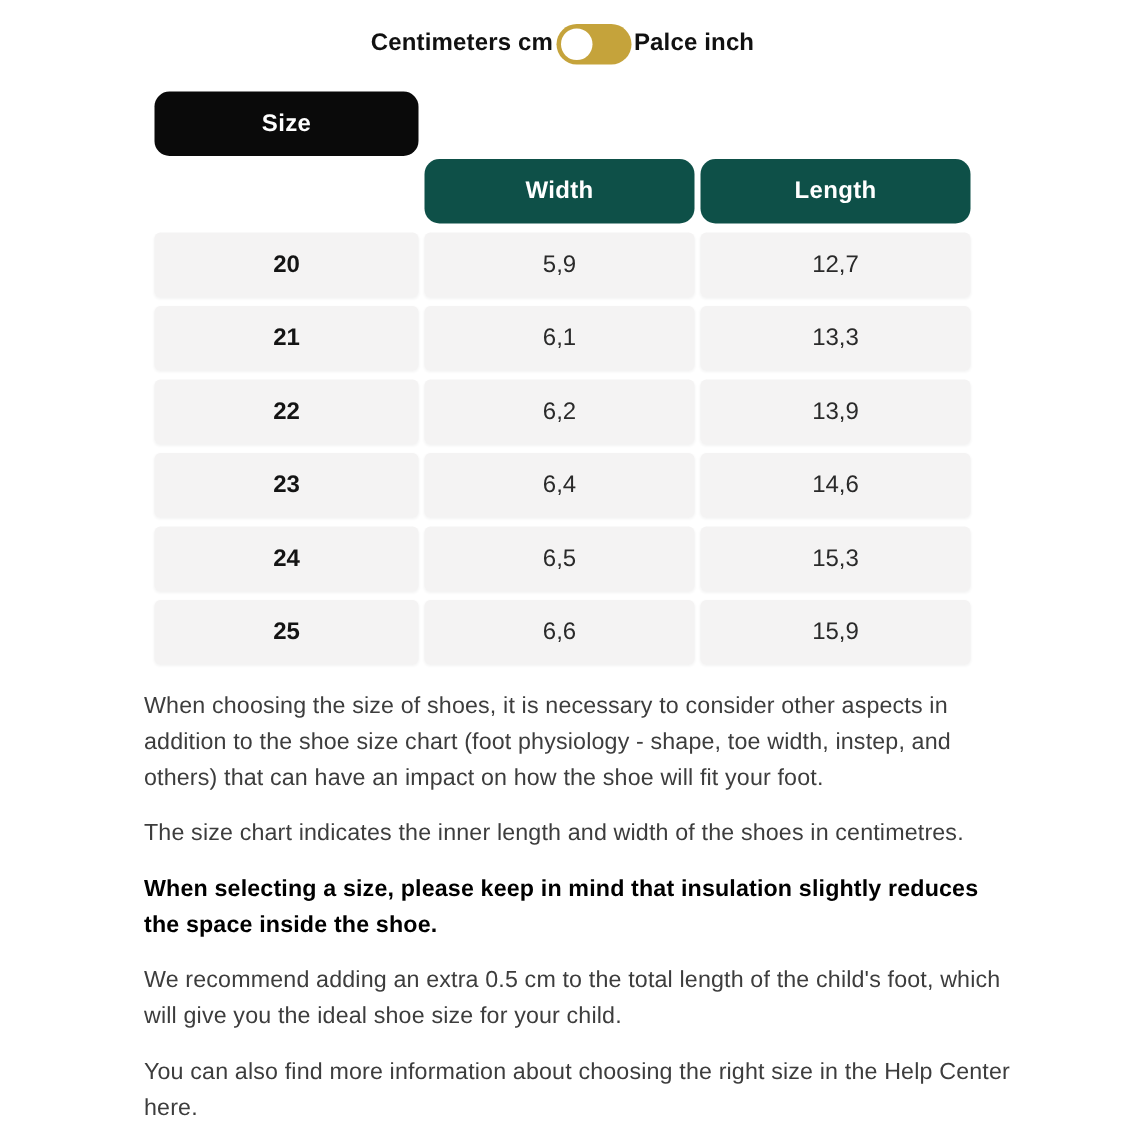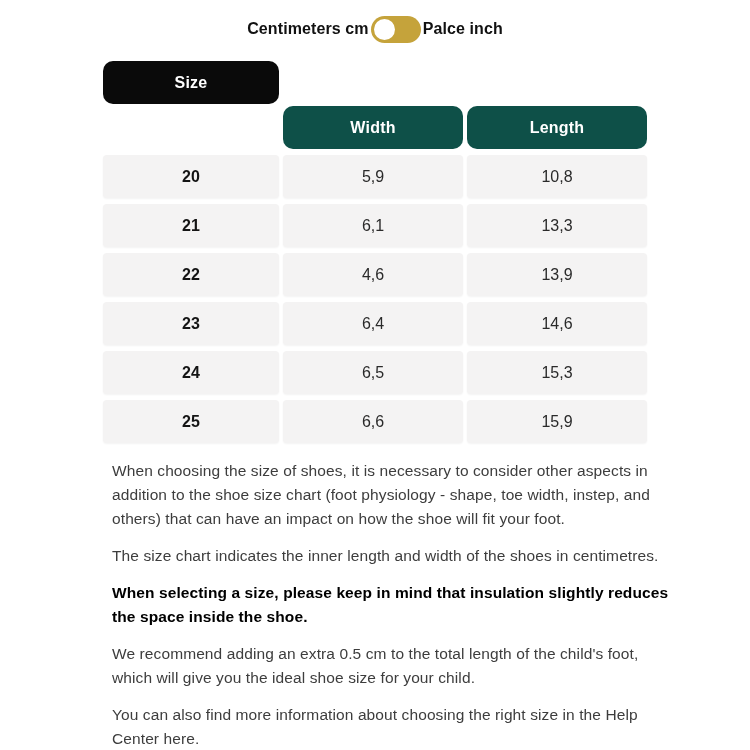--- a/index.html
+++ b/index.html
@@ -83,21 +83,20 @@
   .notes {
     margin: 16px 0 0 96px;
     width: 578px;
   }
   .notes p {
     font-size: 15.5px;
     line-height: 24px;
     color: #3d3d3d;
     margin-bottom: 13px;
     letter-spacing: 0.1px;
-    margin-left: 16px;
   }
   .notes p.bold-note {
     font-weight: 700;
     color: #000000;
   }
 </style>
 </head>
 <body>
 
 <div class="page">
@@ -110,28 +109,28 @@
     <span class="unit-label">Palce inch</span>
   </div>
 
   <div class="size-table">
     <div class="cell header-cell header-size">Size</div>
     <div class="cell header-cell header-teal">Width</div>
     <div class="cell header-cell header-teal">Length</div>
 
     <div class="cell data-cell size-col">20</div>
     <div class="cell data-cell">5,9</div>
-    <div class="cell data-cell">10,8</div>
+    <div class="cell data-cell">12,7</div>
 
     <div class="cell data-cell size-col">21</div>
     <div class="cell data-cell">6,1</div>
     <div class="cell data-cell">13,3</div>
 
     <div class="cell data-cell size-col">22</div>
-    <div class="cell data-cell">4,6</div>
+    <div class="cell data-cell">6,2</div>
     <div class="cell data-cell">13,9</div>
 
     <div class="cell data-cell size-col">23</div>
     <div class="cell data-cell">6,4</div>
     <div class="cell data-cell">14,6</div>
 
     <div class="cell data-cell size-col">24</div>
     <div class="cell data-cell">6,5</div>
     <div class="cell data-cell">15,3</div>
 

